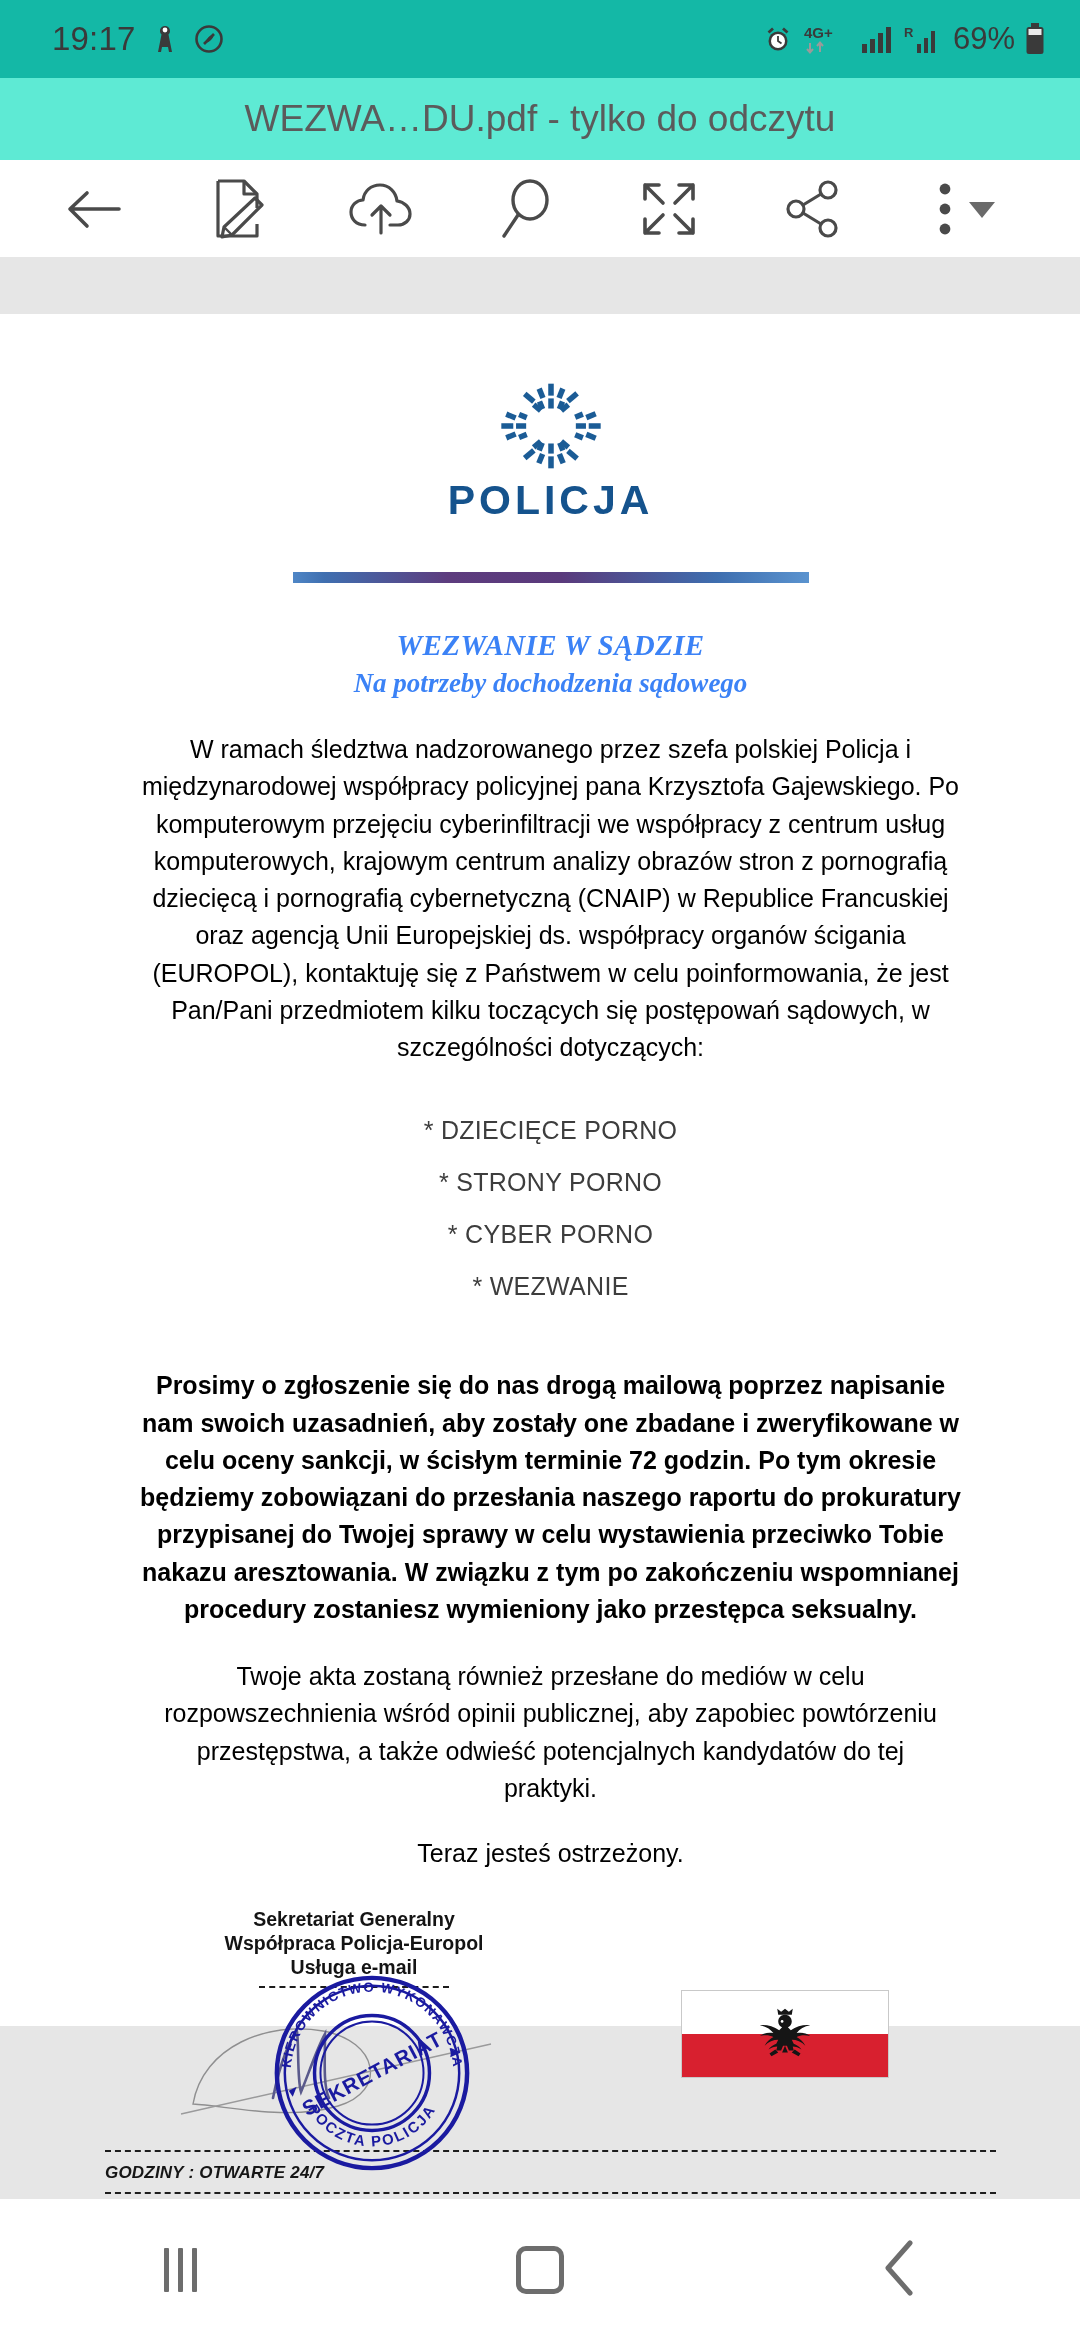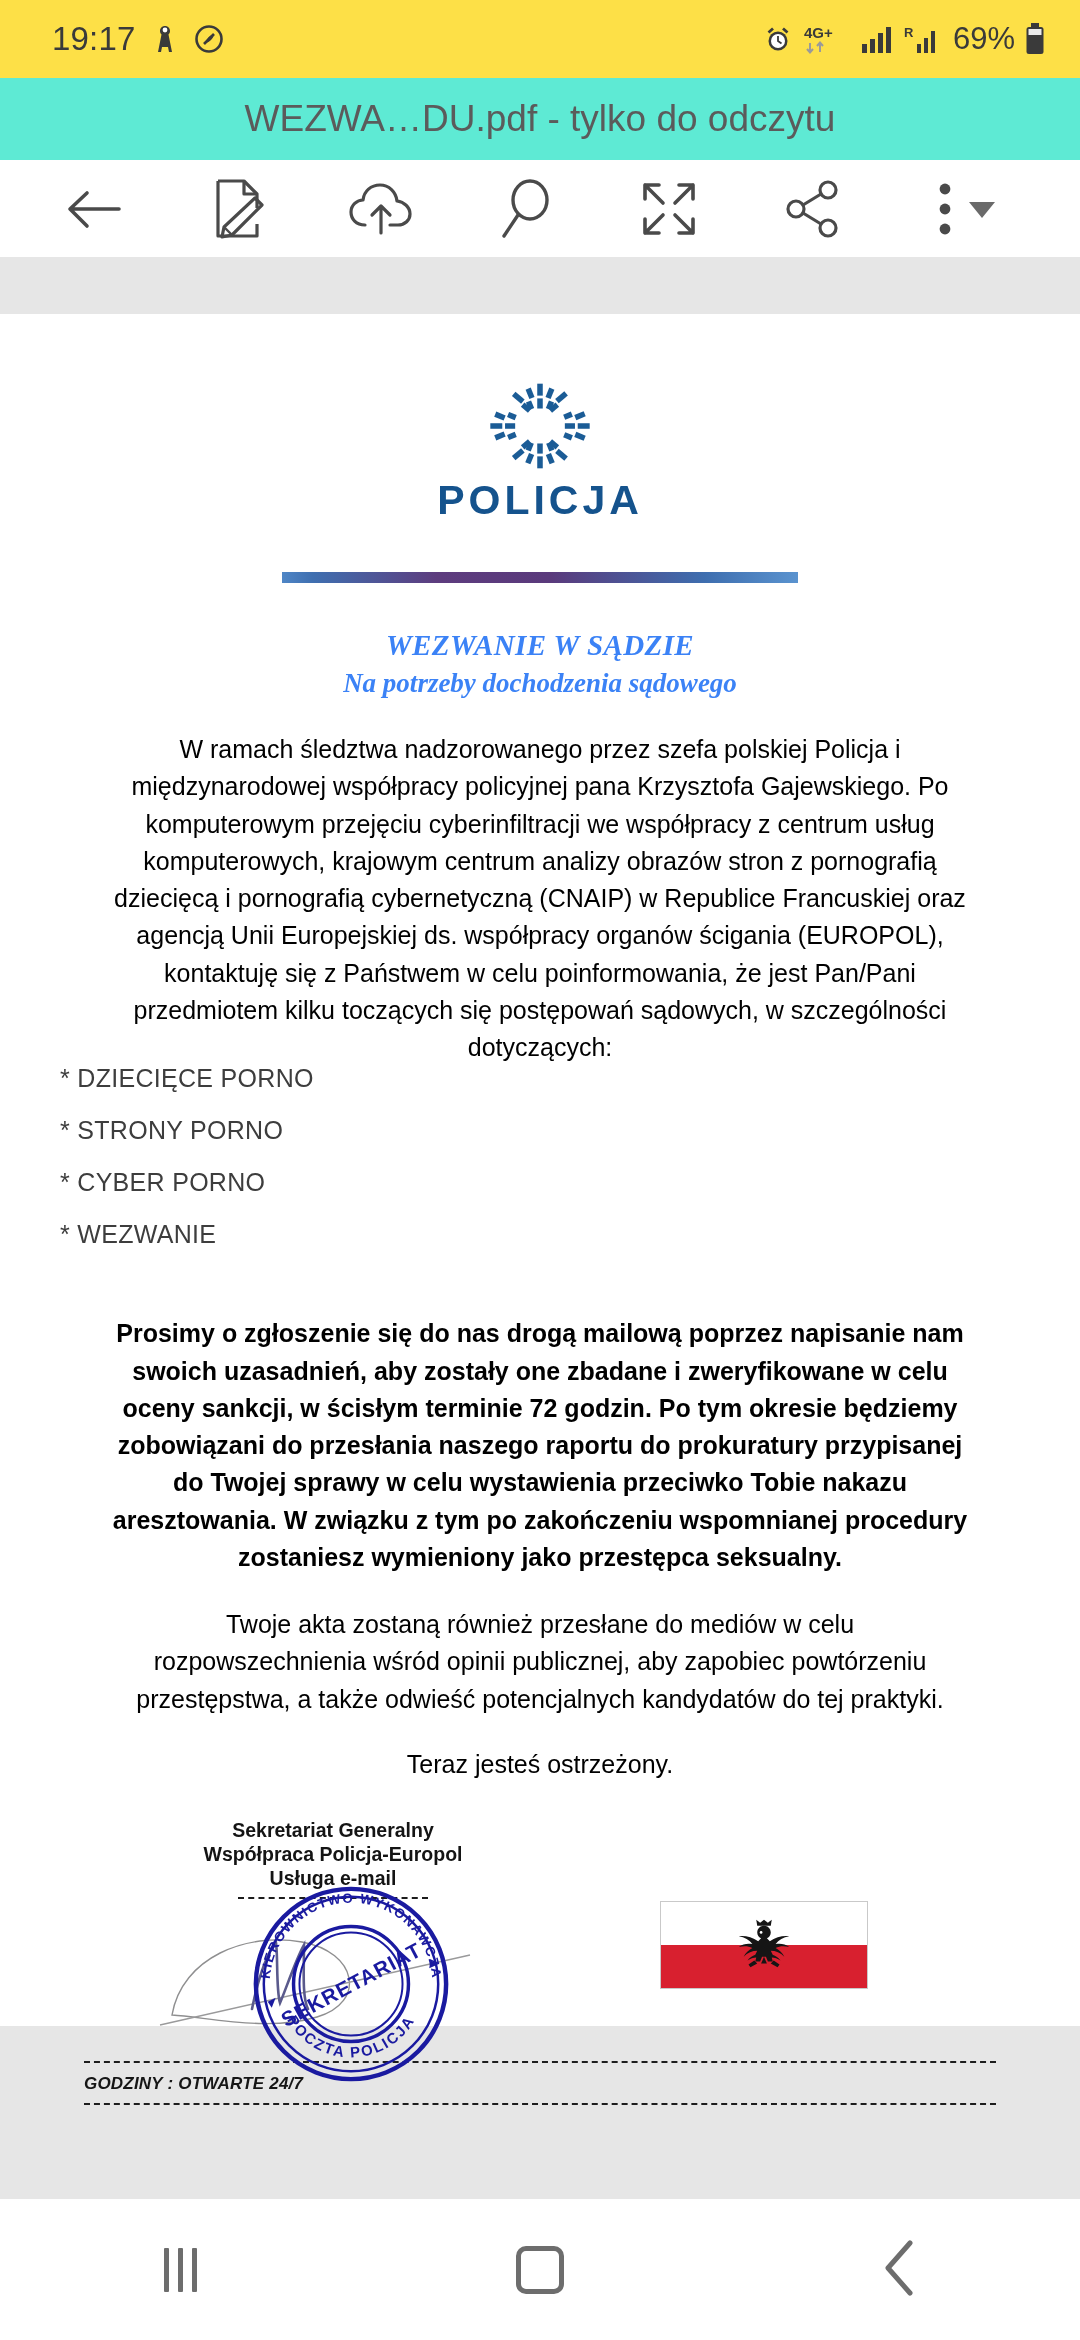--- a/index.html
+++ b/index.html
@@ -13,21 +13,21 @@
   }
   body { position: relative; }
 
   
   .statusbar {
     height: 78px;
     display: flex;
     align-items: center;
     justify-content: space-between;
     padding: 0 34px 0 52px;
-    background: #fde047;
+    background: #14b8a6;
     color: #3c3c3c;
   }
   .status-left { display: flex; align-items: center; gap: 16px; }
   .status-clock {
     font-size: 33px;
     letter-spacing: 0.2px;
     color: #3a3a3a;
     font-family: "Liberation Sans", sans-serif;
   }
   .status-right { display: flex; align-items: center; gap: 9px; }
@@ -82,20 +82,21 @@
     background: #e6e6e6;
     overflow: hidden;
   }
   .page-sheet {
     position: absolute;
     top: 57px;
     left: 0;
     width: 1080px;
     height: 1712px;
     background: #ffffff;
+    padding-left: 21px;
   }
 
   
   .doc-inner {
     padding: 0 60px;
     color: #3a3a3a;
   }
   .logo-wrap {
     display: flex;
     flex-direction: column;
@@ -136,21 +137,22 @@
     margin-top: 32px;
     text-align: center;
     font-size: 25px;
     line-height: 1.49;
     color: #000000;
     padding: 0 52px;
   }
   .body-para.tight { padding: 0 68px; }
 
   .charge-list {
-    text-align: left;
+    margin-top: 52px;
+    text-align: center;
   }
   .charge-item {
     font-size: 25px;
     line-height: 1.0;
     color: #3d3d3d;
     margin-bottom: 27px;
     letter-spacing: 0.3px;
   }
 
   .para-block-2 { margin-top: 68px; font-weight: bold; }

